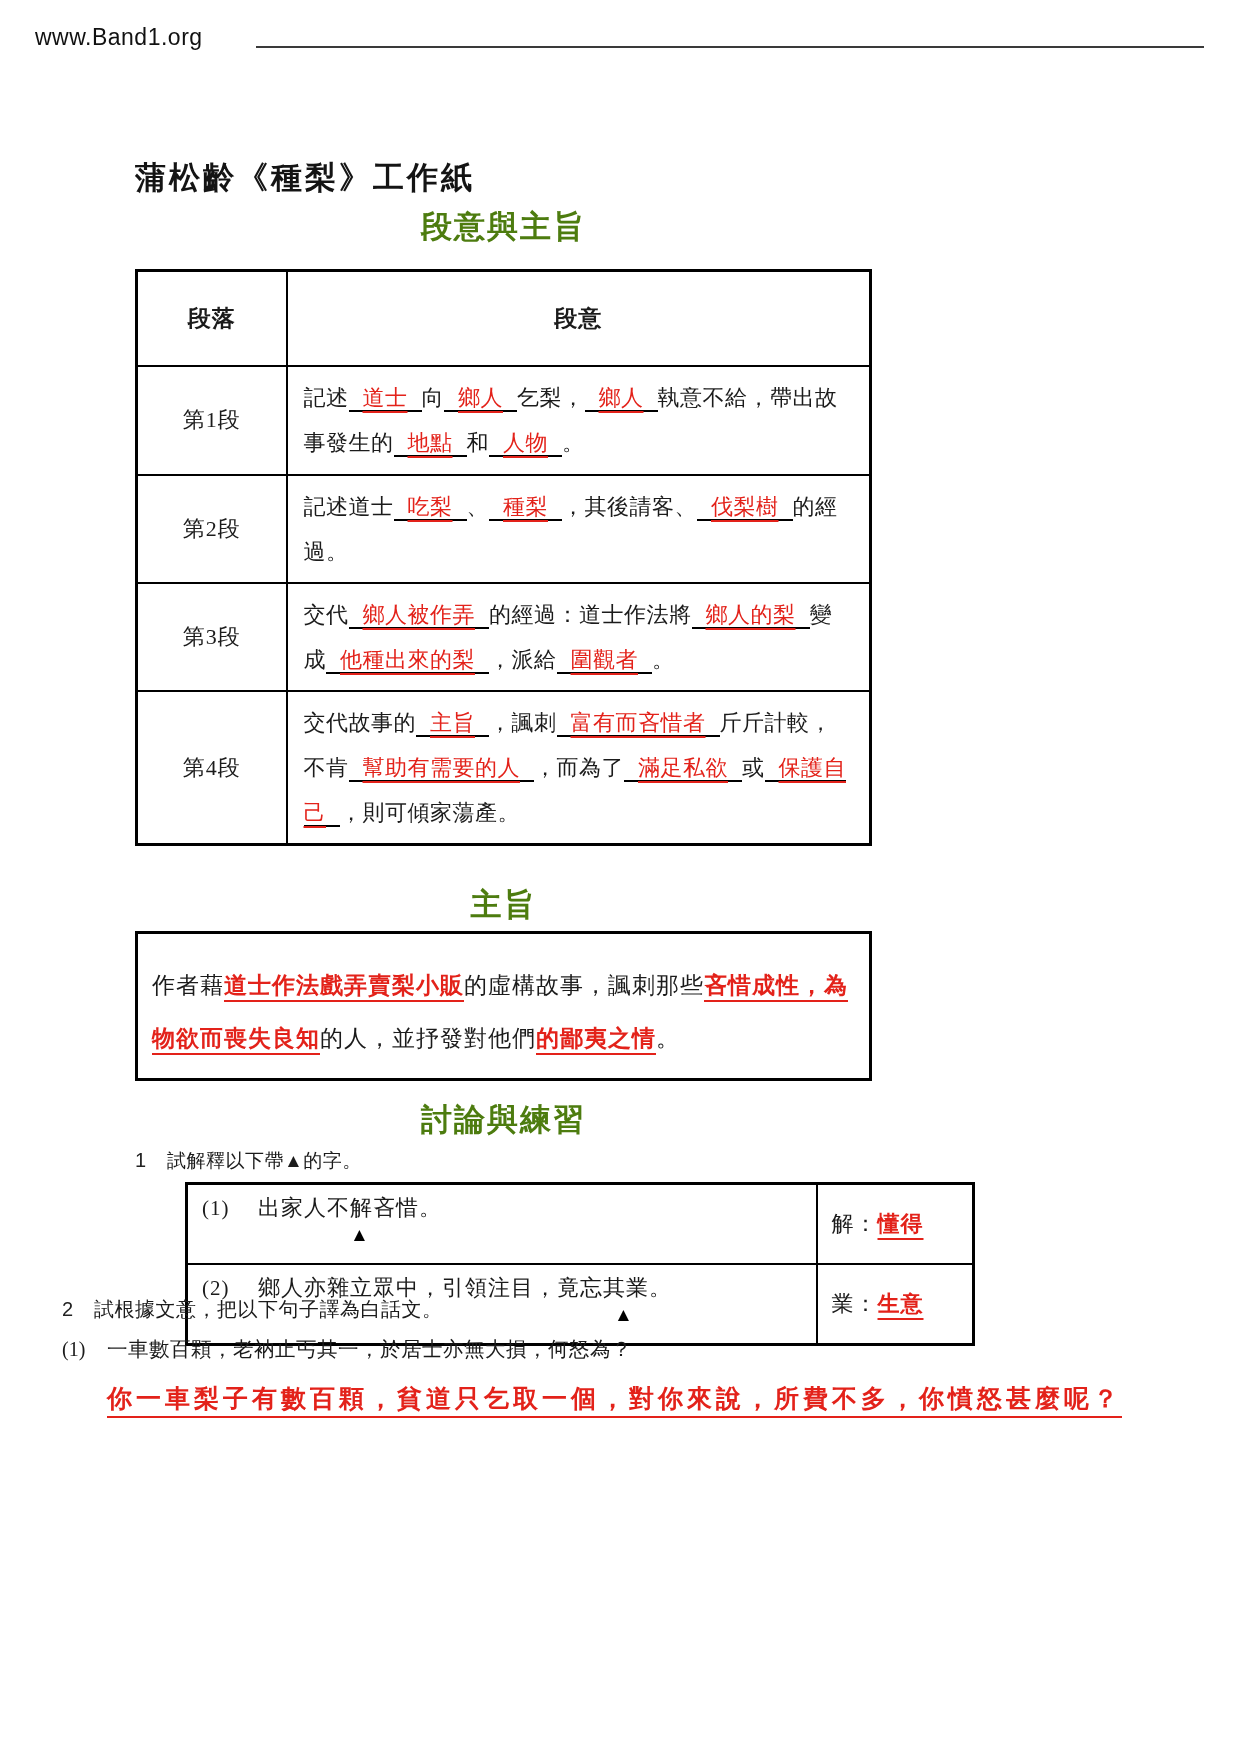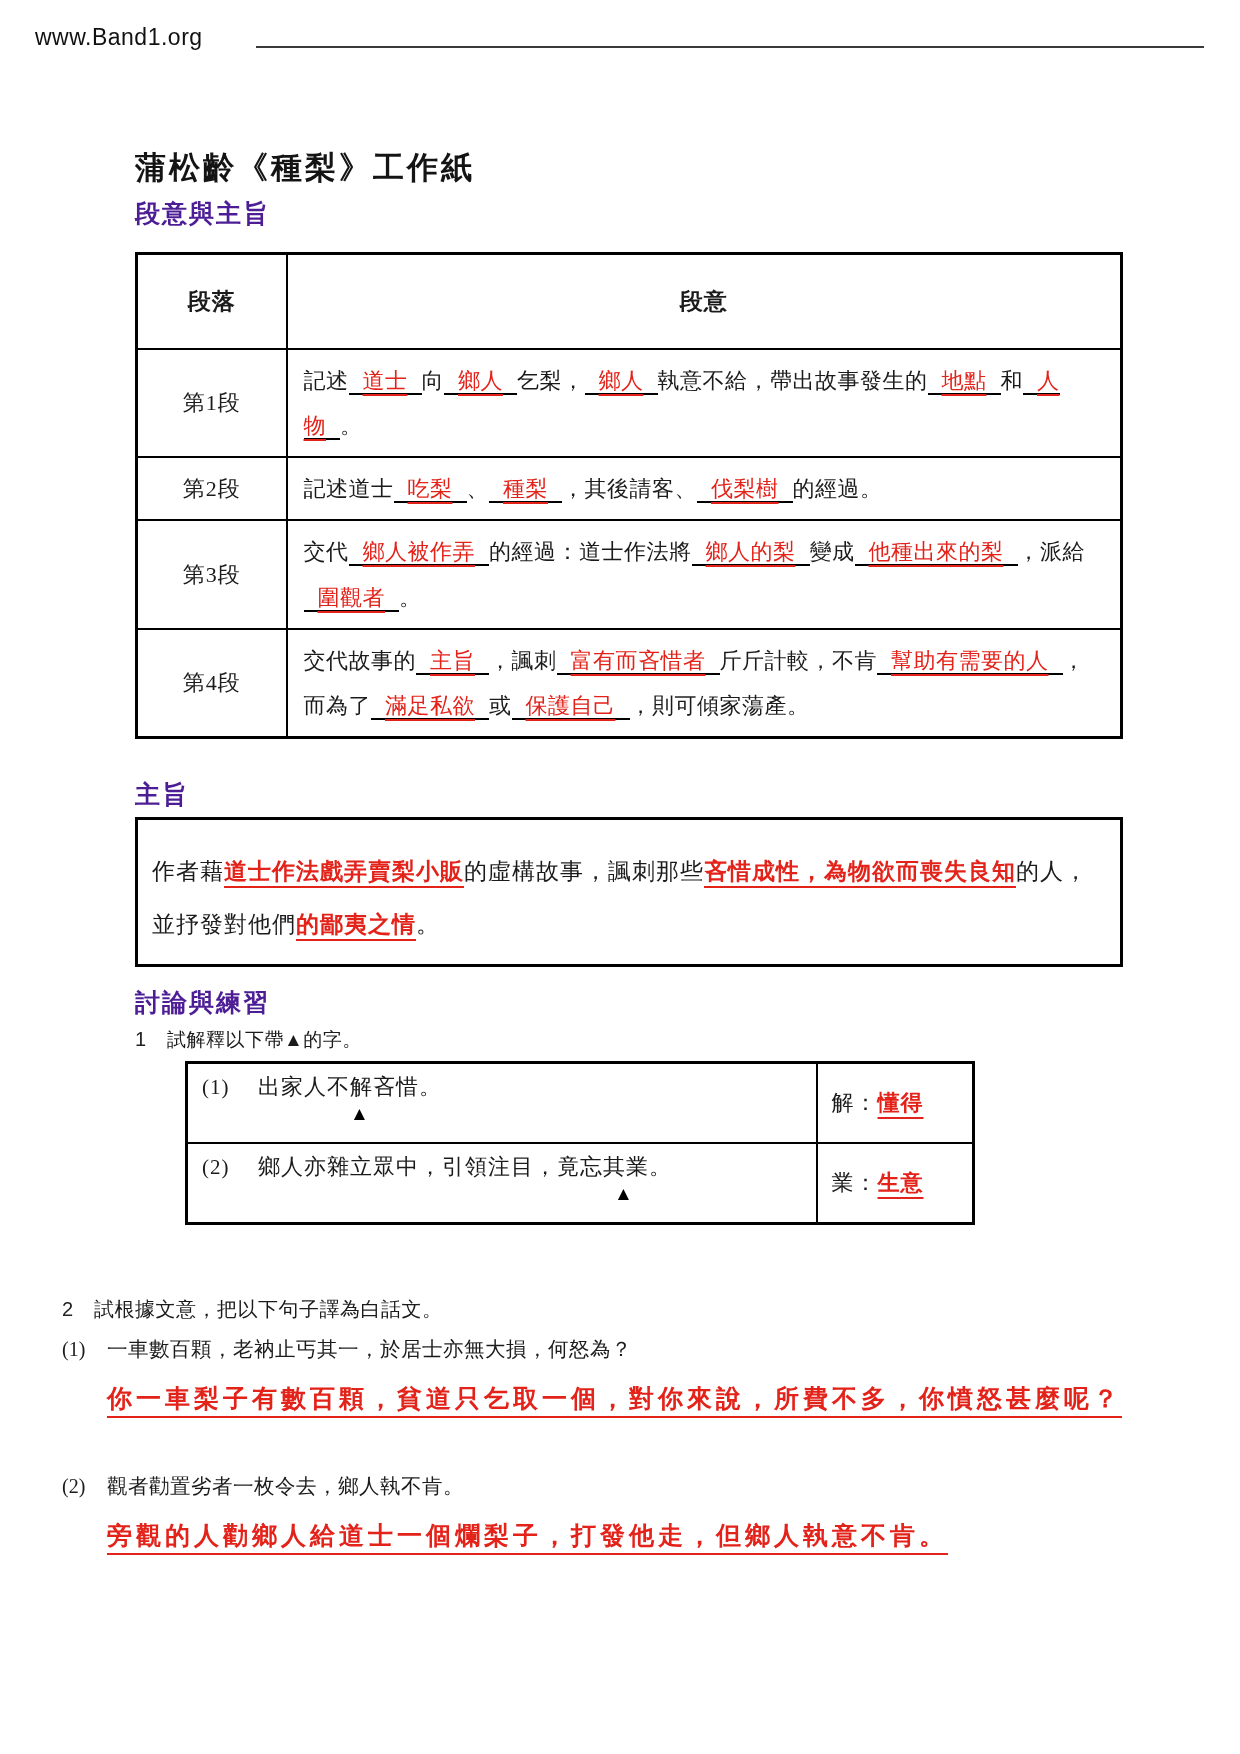--- a/index.html
+++ b/index.html
@@ -13,30 +13,30 @@
   .site-label{
     position:absolute; top:24px; left:35px;
     font-family:"Liberation Sans","DejaVu Sans",sans-serif;
     font-size:23px; color:#111; letter-spacing:.5px;
   }
   .header-rule{
     position:absolute; top:46px; left:256px; width:948px; height:0;
     border-top:2px solid #3a3a3a;
   }
   
-  .content{ position:absolute; left:135px; top:150px; width:988px; }
+  .content{ position:absolute; left:135px; top:160px; width:737px; }
   .title{
     font-family:"Liberation Sans","DejaVu Sans",sans-serif;
     font-size:31px; font-weight:700; letter-spacing:3px; color:#141414;
     line-height:1.15;
   }
   .sec-heading{
     font-family:"Liberation Sans","DejaVu Sans",sans-serif;
-    font-size:25px; font-weight:600; letter-spacing:2px; color:#4c1d95;
-    margin-top:12px; line-height:1.2;
+    font-size:31px; font-weight:600; letter-spacing:2px; color:#4d7c0f;
+    margin-top:12px; line-height:1.2;text-align:center;
   }
   
   table.para-table{
     width:100%; border-collapse:collapse; margin-top:24px;
     border:3px solid #000;
   }
   table.para-table th, table.para-table td{ border:2px solid #000; }
   table.para-table th{
     height:96px; font-size:23px; font-weight:600; text-align:center;
     letter-spacing:1px;
@@ -179,18 +179,14 @@
 
 <div class="q2">
   <div class="q2-head">
     <span class="q-num">2</span><span class="q2-prompt">試根據文意，把以下句子譯為白話文。</span>
   </div>
   <div id="q2-items">
       <div class="q2-item">
         <div class="q2-line"><span class="q2-idx">(1)</span><span class="q2-sentence">一車數百顆，老衲止丐其一，於居士亦無大損，何怒為？</span></div>
         <div class="q2-ans">你一車梨子有數百顆，貧道只乞取一個，對你來說，所費不多，你憤怒甚麼呢？</div>
       </div>
-      <div class="q2-item">
-        <div class="q2-line"><span class="q2-idx">(2)</span><span class="q2-sentence">觀者勸置劣者一枚令去，鄉人執不肯。</span></div>
-        <div class="q2-ans">旁觀的人勸鄉人給道士一個爛梨子，打發他走，但鄉人執意不肯。</div>
-      </div>
     </div>
 </div>
 
 </body></html>

